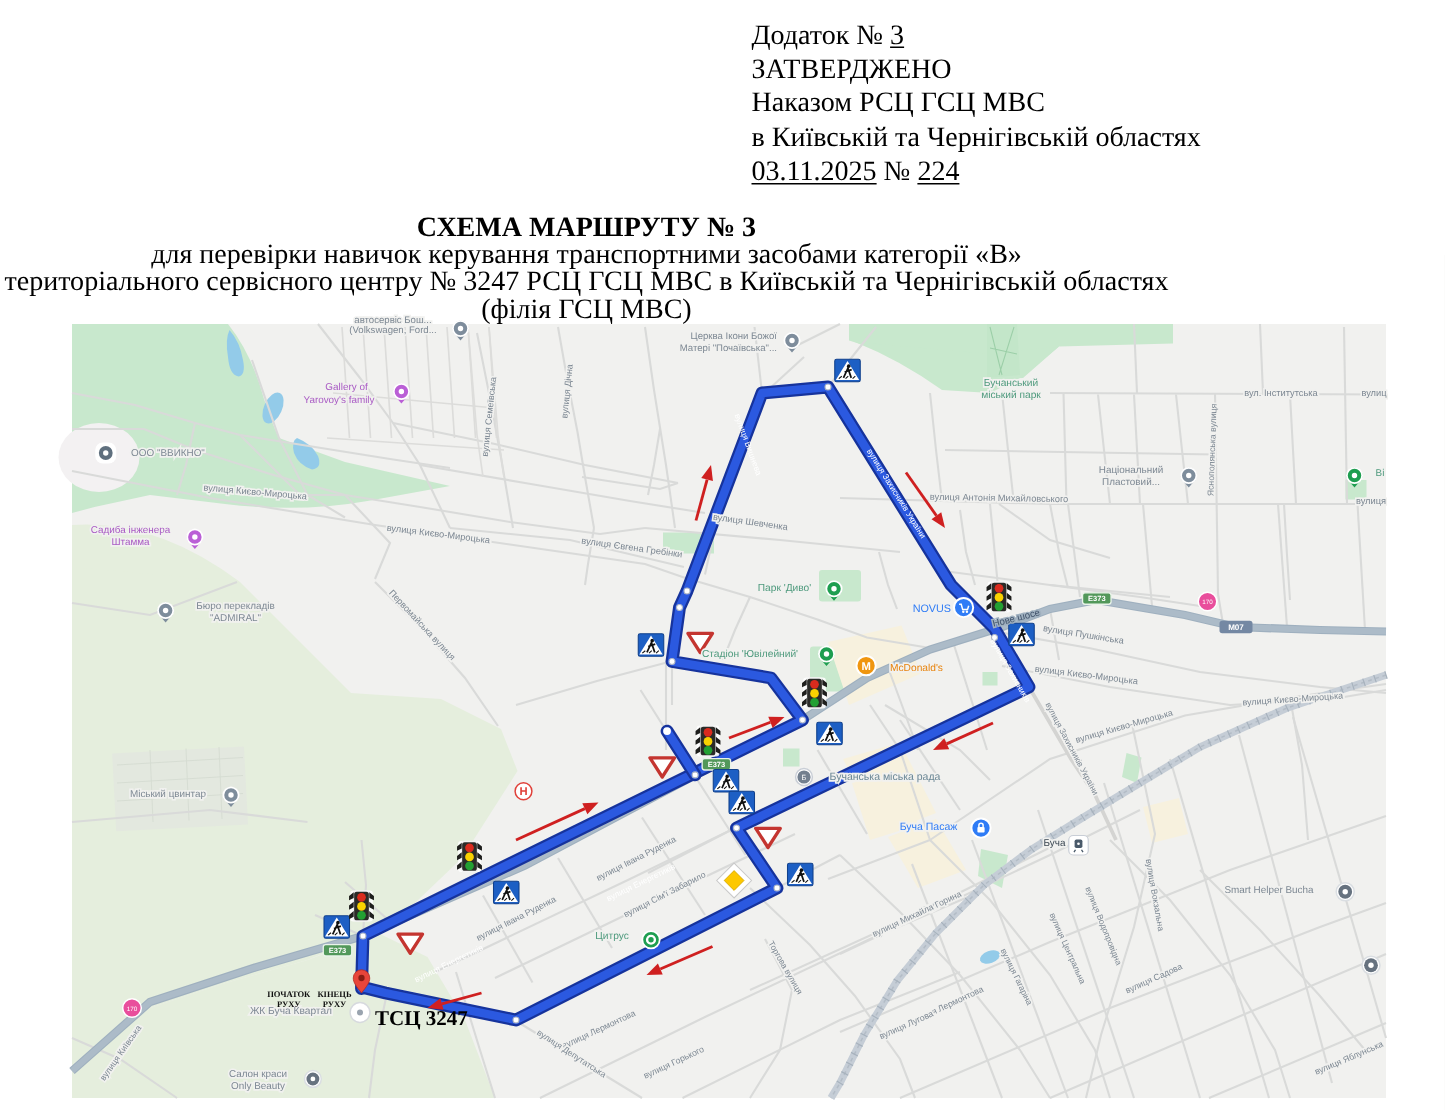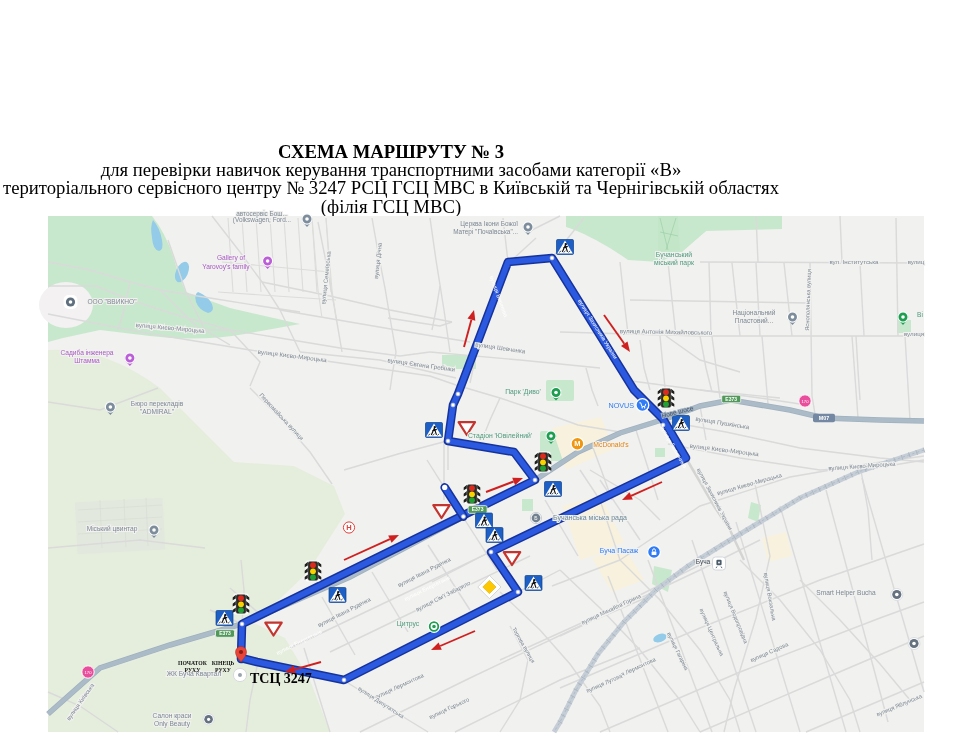--- a/index.html
+++ b/index.html
@@ -3,20 +3,21 @@
 <style>
 html,body{margin:0;padding:0;background:#fff;width:963px;height:740px;overflow:hidden}
 #page{position:relative;width:963px;height:740px;font-family:"Liberation Serif",serif;color:#000}
 .hdr{position:absolute;left:501px;top:13px;font-size:18.7px;line-height:22.7px;white-space:nowrap}
 .ttl{position:absolute;left:0;top:143px;width:782px;text-align:center;font-size:18.7px;line-height:18.2px}
 u{text-underline-offset:2px}
 </style></head>
 <body>
 <div id="page">
 
+<div class="hdr">Додаток № <u>3</u><br>ЗАТВЕРДЖЕНО<br>Наказом РСЦ ГСЦ МВС<br>в Київській та Чернігівській областях<br><u>03.11.2025</u> № <u>224</u></div>
 
 <div class="ttl"><b>СХЕМА МАРШРУТУ № 3</b><br>для перевірки навичок керування транспортними засобами категорії «В»<br>територіального сервісного центру № 3247 РСЦ ГСЦ МВС в Київській та Чернігівській областях (філія ГСЦ МВС)</div>
 
 <svg width="963" height="740" viewBox="0 0 963 740" style="position:absolute;left:0;top:0">
 <defs>
 <g id="xw">
           <rect x="-8.5" y="-7.5" width="17" height="15" rx="1.2" fill="#1d5fc4" stroke="#10408c" stroke-width="0.7"></rect>
 <path d="M0,-6.4 L7.8,6.4 L-7.8,6.4 Z" fill="#fff"></path>
 <circle cx="0.8" cy="-2.9" r="1.2" fill="#111"></circle>
 <path d="M-2.7,4.9 L0.3,-1.6 L2.5,4.9 M-1.9,1 L2.8,-0.6" stroke="#111" stroke-width="1.15" fill="none"></path>

